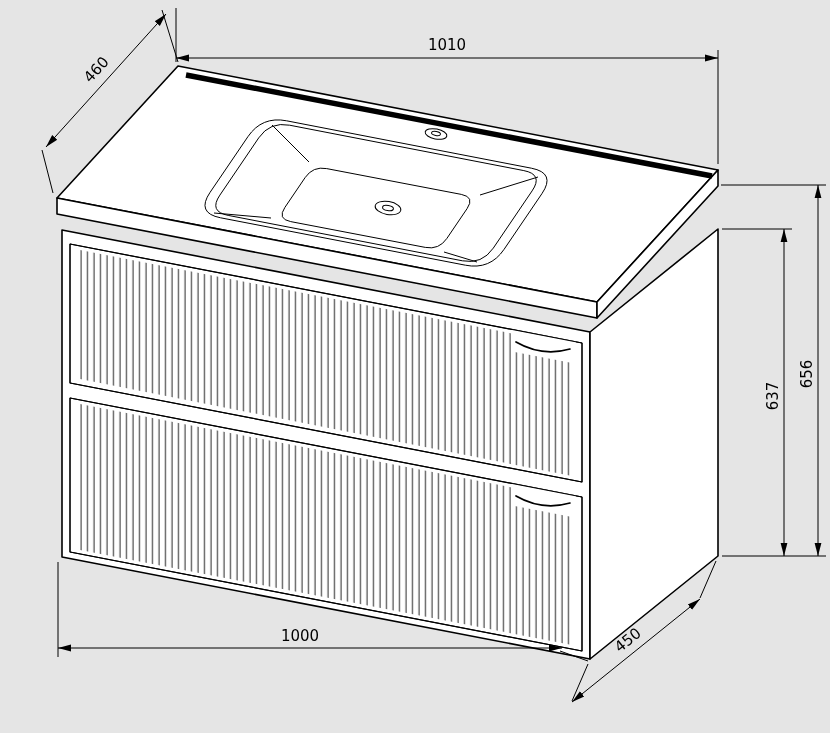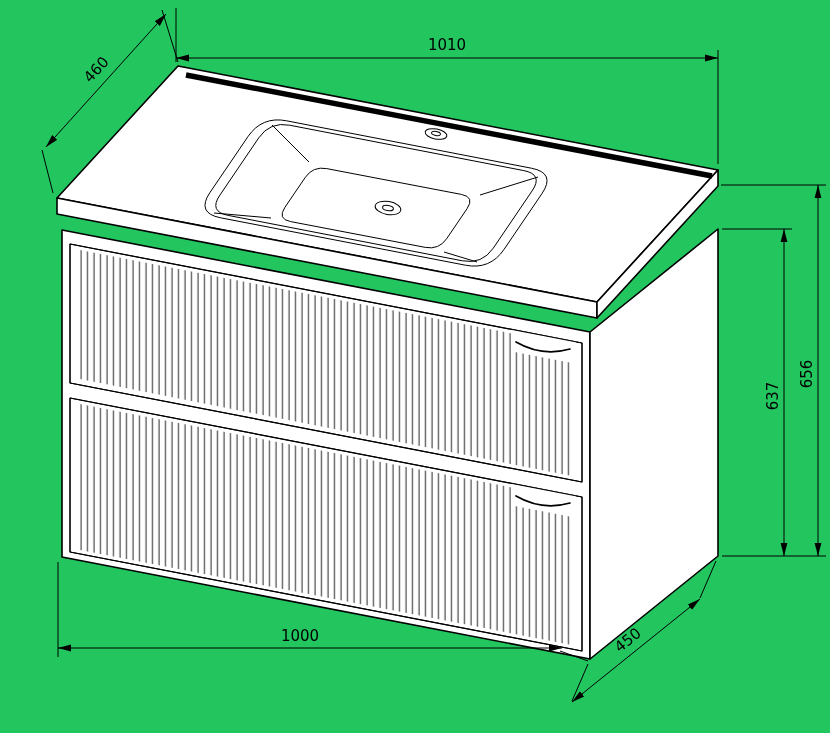--- a/index.html
+++ b/index.html
@@ -5,21 +5,21 @@
   html, body {
     margin: 0;
     padding: 0;
     background: #ffffff;
     font-family: "DejaVu Sans", "Liberation Sans", sans-serif;
   }
   .stage {
     width: 830px;
     height: 733px;
     position: relative;
-    background: #22c55e;
+    background: #e5e5e5;
     overflow: hidden;
     text-align: right;
   }
   svg { display: block; }
   .outline   { fill: #ffffff; stroke: #000000; stroke-width: 1.6; stroke-linejoin: round; }
   .thin      { fill: none;    stroke: #000000; stroke-width: 1;   }
   .mid       { fill: #ffffff; stroke: #000000; stroke-width: 1.2; stroke-linejoin: round; }
   .dimline   { fill: none;    stroke: #000000; stroke-width: 1;   }
   .extline   { fill: none;    stroke: #000000; stroke-width: 1;   }
   .dimtext   { font-size: 15px; fill: #000000; font-family: "DejaVu Sans", "Liberation Sans", sans-serif; }

